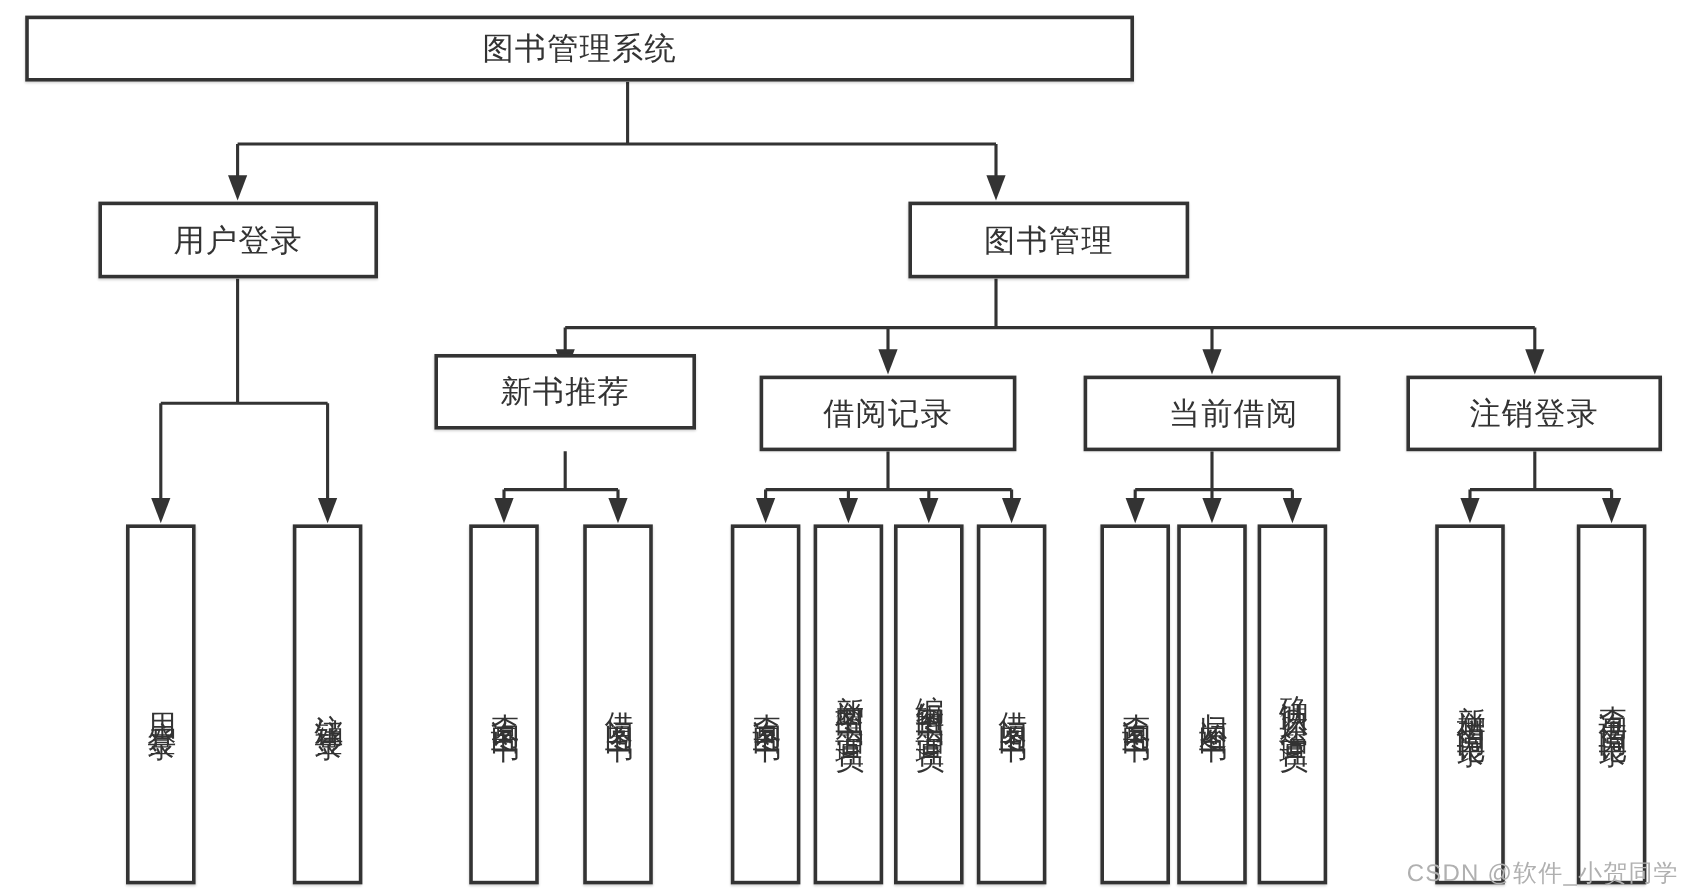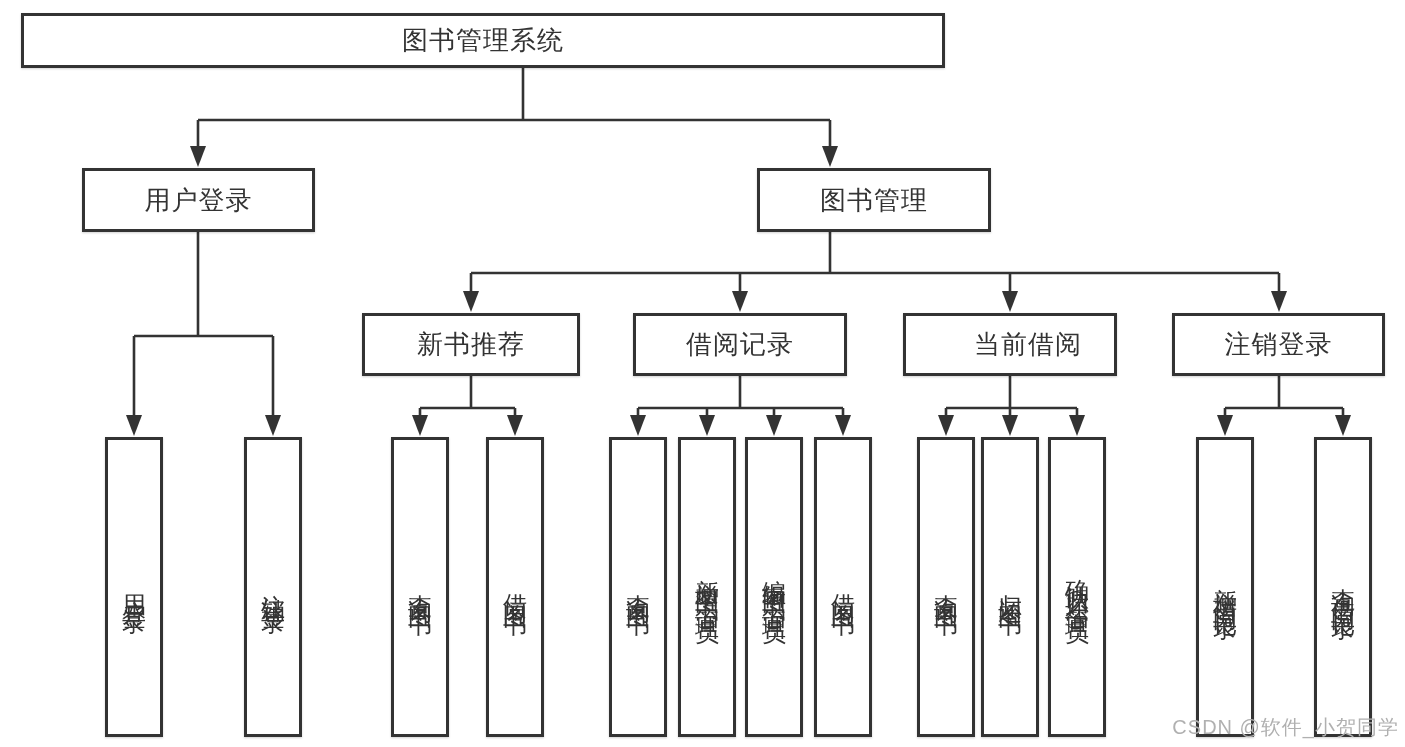--- a/index.html
+++ b/index.html
@@ -130,21 +130,21 @@
     <span class="hlabel">图书管理系统</span>
   </div>
 
   <div class="node" style="left:82px; top:168px; width:233px; height:64px;">
     <span class="hlabel">用户登录</span>
   </div>
   <div class="node" style="left:713px; top:168px; width:234px; height:64px;margin-left:44px;">
     <span class="hlabel">图书管理</span>
   </div>
 
-  <div class="node" style="left:362px; top:313px; width:218px; height:63px;">
+  <div class="node" style="left:362px; top:295px; width:218px; height:63px;">
     <span class="hlabel">新书推荐</span>
   </div>
   <div class="node" style="left:633px; top:313px; width:214px; height:63px;">
     <span class="hlabel">借阅记录</span>
   </div>
   <div class="node" style="left:903px; top:313px; width:214px; height:63px;padding-left:36px;">
     <span class="hlabel">当前借阅</span>
   </div>
   <div class="node" style="left:1172px; top:313px; width:213px; height:63px;">
     <span class="hlabel">注销登录</span>

